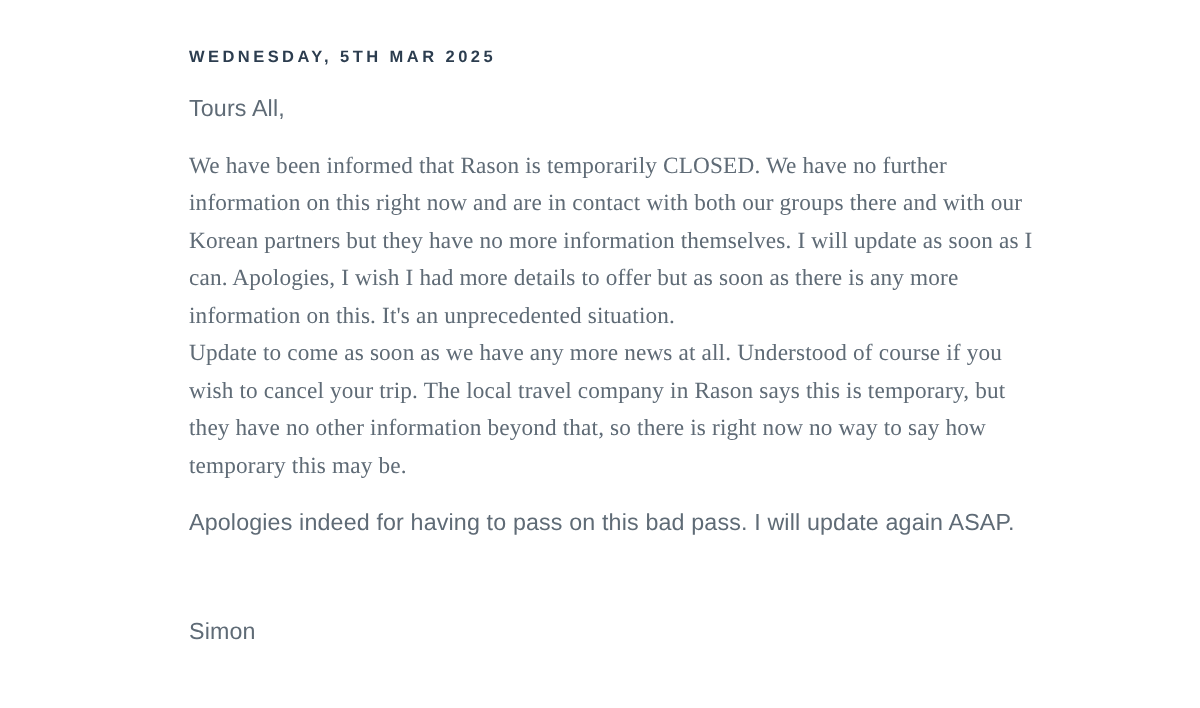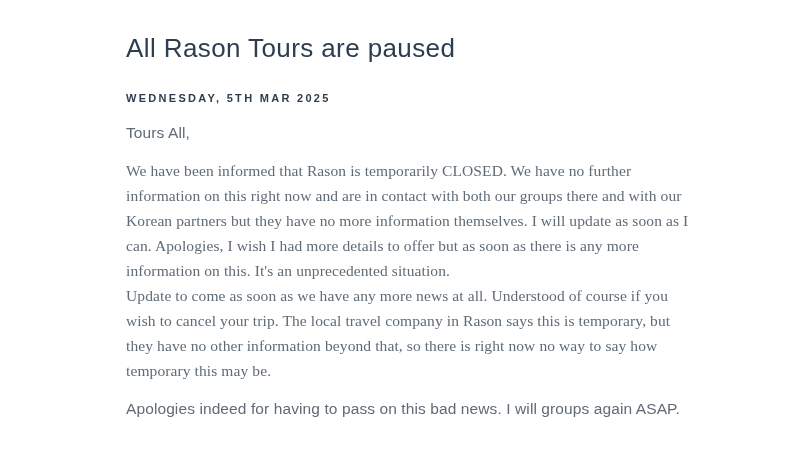--- a/index.html
+++ b/index.html
@@ -56,30 +56,29 @@
   .line {
     display: block;
     font-family: Liberation Serif, serif;
   }
 </style>
 </head>
 <body>
 
 <main class="page">
   <article class="post">
-    <h1 class="post-title">All Rason Tours are paused</h1>
 
     <div class="post-date">WEDNESDAY, 5TH MAR 2025</div>
 
     <div class="post-body">
       <p class="para">Tours All,</p>
 
       <p class="para">
         <span class="line">We have been informed that Rason is temporarily CLOSED. We have no further information on this right now and are in contact with both our groups there and with our Korean partners but they have no more information themselves. I will update as soon as I can. Apologies, I wish I had more details to offer but as soon as there is any more information on this. It's an unprecedented situation.</span>
         <span class="line">Update to come as soon as we have any more news at all. Understood of course if you wish to cancel your trip. The local travel company in Rason says this is temporary, but they have no other information beyond that, so there is right now no way to say how temporary this may be.</span>
       </p>
 
-      <p class="para">Apologies indeed for having to pass on this bad news. I will groups again ASAP.</p>
+      <p class="para">Apologies indeed for having to pass on this bad pass. I will update again ASAP.</p>
 
       <p class="para">Simon</p>
     </div>
   </article>
 </main>
 
 </body></html>

